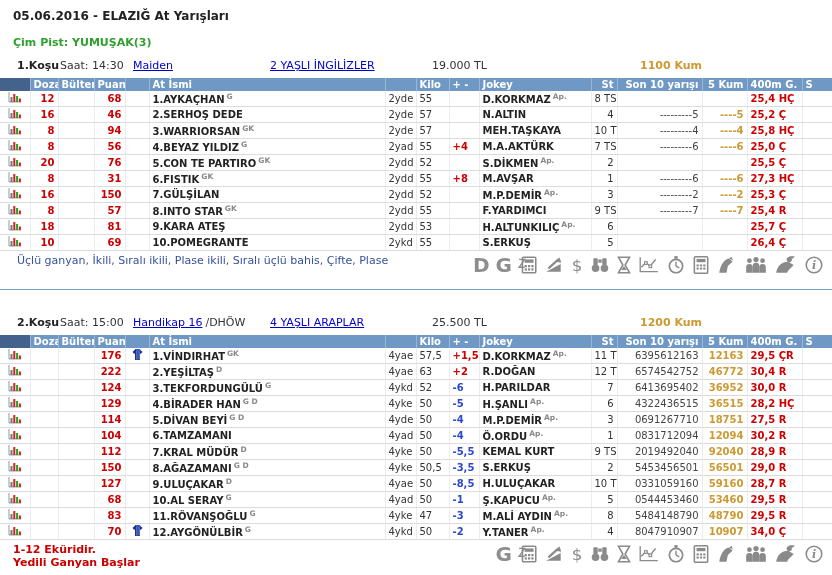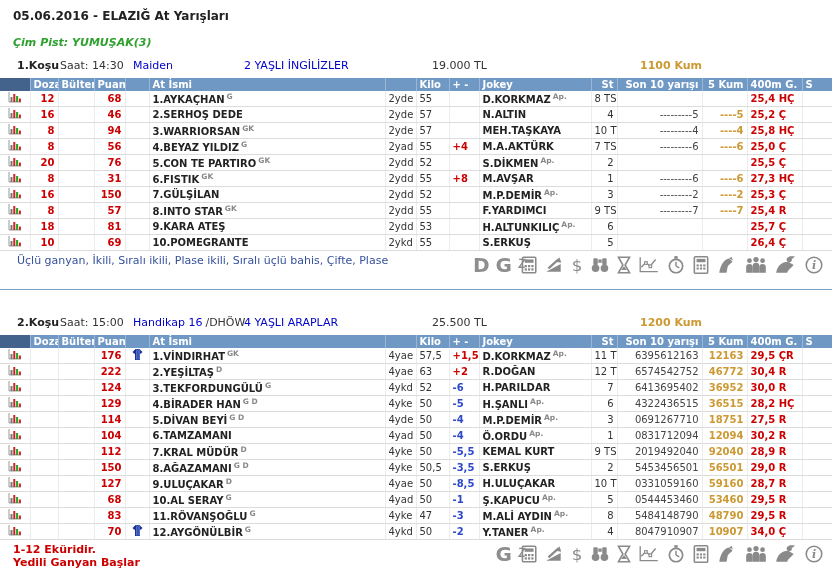--- a/index.html
+++ b/index.html
@@ -1,30 +1,30 @@
 <!DOCTYPE html>
 <html><head>
 <meta charset="utf-8">
 <style>
   html,body{margin:0;padding:0;background:#fff;width:832px;height:575px;overflow:hidden;
     font-family:"DejaVu Sans","Liberation Sans",sans-serif;color:#333;}
   .title{padding:9px 0 0 13px;font-size:12px;font-weight:bold;color:#222;}
   .pist-wrap{margin-top:13px;padding-left:13px;line-height:13px;}
   .pist{font-size:11px;font-weight:bold;}
-  .green{color:#2fa12f;font-style:italic;}
+  .green{color:#2fa12f;}
   .tan{color:#cfa558;}
   .race-line{position:relative;height:15px;font-size:11px;margin-top:10px;white-space:nowrap;}
   .race-line>*{position:absolute;top:0;}
   .r-name{left:17px;font-weight:bold;color:#222;}
   .r-time{left:60px;}
   .r-type{left:133px;}
-  .r-cat{left:244px;}
+  .r-cat{left:270px;}
   .r-prize{left:432px;}
   .r-dist{left:640px;color:#cc9933;font-weight:bold;}
-  a.lnk{color:#0000cc;cursor:pointer;}
+  a.lnk{color:#0000cc;text-decoration:underline;cursor:pointer;}
   .sfx{color:#333;text-decoration:none;margin-left:3px;}
   table{border-collapse:collapse;table-layout:fixed;width:832px;margin-top:4px;font-size:10px;}
   th{background:#6f98c4;color:#fff;font-weight:bold;height:13px;padding:0 3px;
      border-right:1px solid #9ab8d6;overflow:hidden;white-space:nowrap;text-align:left;font-size:10px;}
   th.c0{background:#44638c;}
   th.right{text-align:right;}
   td{height:14px;padding:0 3px;border-bottom:1px solid #dcdcdc;border-right:1px solid #ececec;
      overflow:hidden;white-space:nowrap;vertical-align:middle;}
   .right{text-align:right;}
   .red{color:#cc0000;font-weight:bold;}

